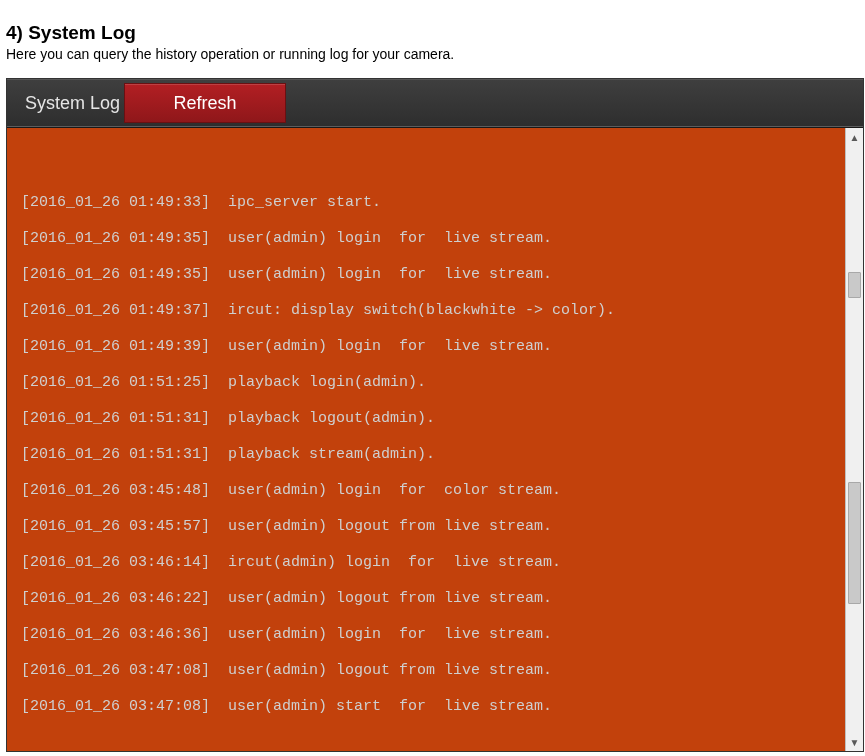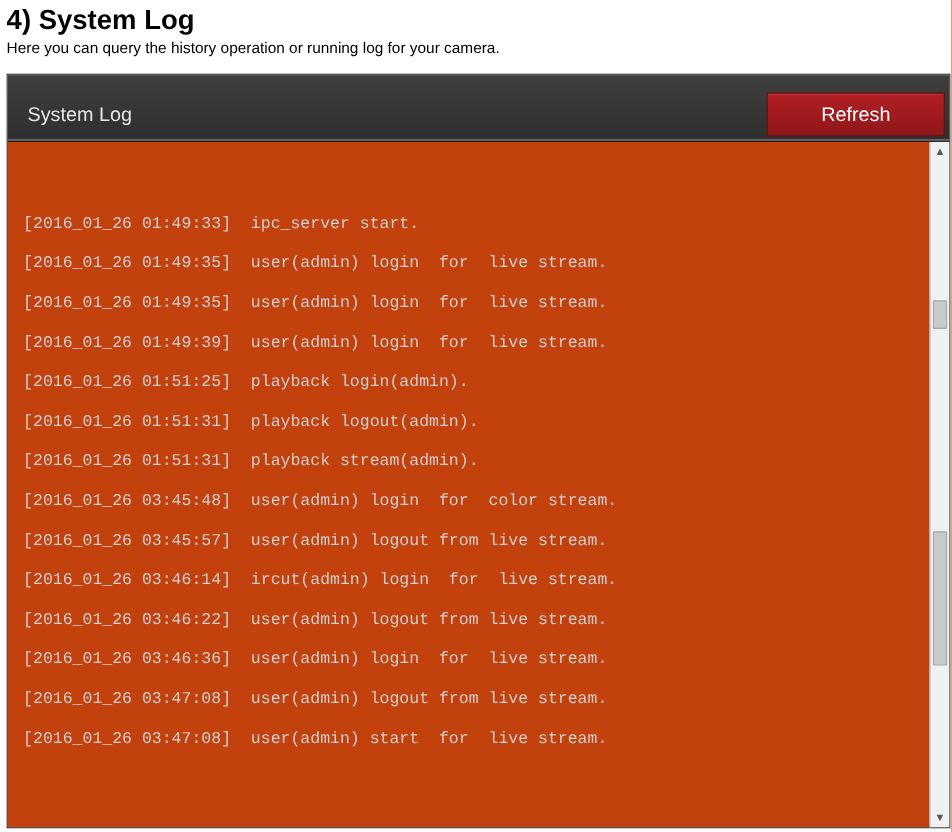--- a/index.html
+++ b/index.html
@@ -7,43 +7,42 @@
       padding: 0;
       font-family: Arial, Helvetica, sans-serif;
       background: #ffffff;
       width: 865px;
     }
     .doc {
       padding: 0 6px 6px 6px;
     }
     .heading {
       font-weight: 700;
-      font-size: 25px;
+      font-size: 19px;
       color: #000;
-      margin: 4px 0 2px 0;
+      margin: 22px 0 2px 0;
     }
     .subheading {
       font-size: 14px;
       color: #000;
       margin: 0 0 16px 0;
     }
     .app-frame {
       border: 1px solid #333;
       width: 858px;
       box-sizing: border-box;
     }
     .titlebar {
       height: 46px;
       background: linear-gradient(to bottom, #3f3f3f 0%, #2e2e2e 100%);
       border-bottom: 1px solid #5d5d5d;
       box-shadow: inset 0 1px 0 #555;
       display: flex;
       align-items: center;
-      justify-content: space-between;
-      padding: 13px 0 0 18px;
+      padding: 1px 0 0 18px;
     }
     .titlebar .title {
       color: #e5e5e5;
       font-size: 18px;
       font-family: Arial, Helvetica, sans-serif;
       font-weight: 400;
     }
     .refresh-btn {
       width: 160px;
       height: 38px;
@@ -141,20 +140,21 @@
     <div class="titlebar">
       <span class="title">System Log</span>
       <div class="refresh-btn">Refresh</div>
     </div>
 
     <div class="log-outer">
       <div class="log-area">
         <div class="log-line">[2016_01_26 01:49:33]  ipc_server start.</div>
         <div class="log-line">[2016_01_26 01:49:35]  user(admin) login  for  live stream.</div>
         <div class="log-line">[2016_01_26 01:49:35]  user(admin) login  for  live stream.</div>
+        <div class="log-line">[2016_01_26 01:49:37]  ircut: display switch(blackwhite -&gt; color).</div>
         <div class="log-line">[2016_01_26 01:49:39]  user(admin) login  for  live stream.</div>
         <div class="log-line">[2016_01_26 01:51:25]  playback login(admin).</div>
         <div class="log-line">[2016_01_26 01:51:31]  playback logout(admin).</div>
         <div class="log-line">[2016_01_26 01:51:31]  playback stream(admin).</div>
         <div class="log-line">[2016_01_26 03:45:48]  user(admin) login  for  color stream.</div>
         <div class="log-line">[2016_01_26 03:45:57]  user(admin) logout from live stream.</div>
         <div class="log-line">[2016_01_26 03:46:14]  ircut(admin) login  for  live stream.</div>
         <div class="log-line">[2016_01_26 03:46:22]  user(admin) logout from live stream.</div>
         <div class="log-line">[2016_01_26 03:46:36]  user(admin) login  for  live stream.</div>
         <div class="log-line">[2016_01_26 03:47:08]  user(admin) logout from live stream.</div>

